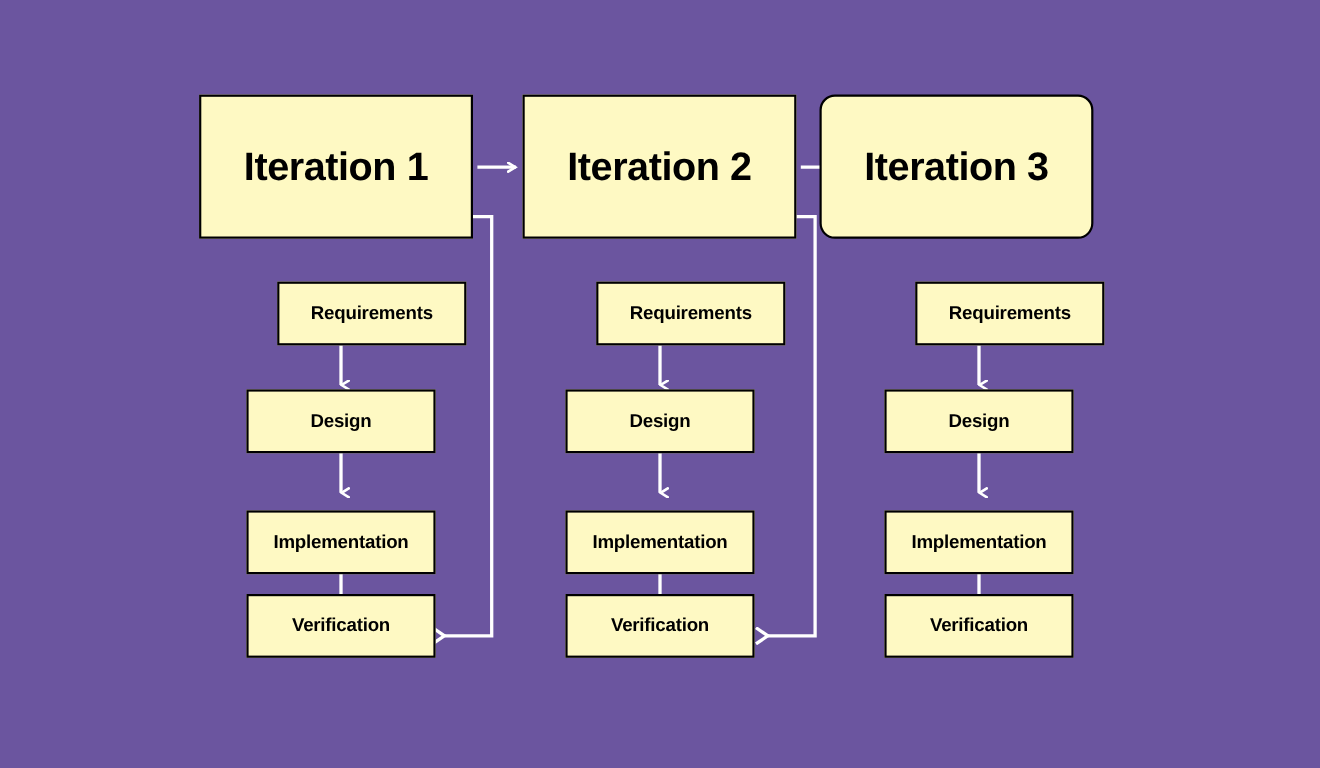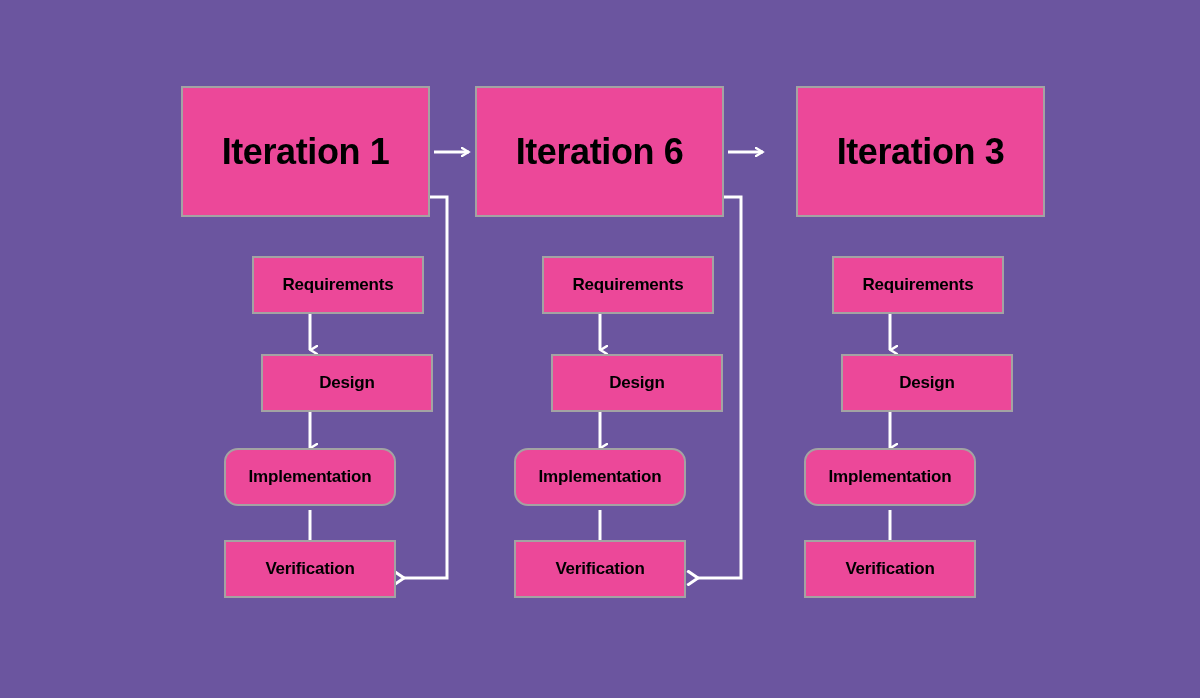--- a/index.html
+++ b/index.html
@@ -29,22 +29,22 @@
     top: 0;
     width: 1200px;
     height: 698px;
     pointer-events: none;
     z-index: 1;
   }
 
   
   .node {
     position: absolute;
-    background: #ec4899;
-    border: 2px solid #a3a3a3;
+    background: #fef9c3;
+    border: 2px solid #000000;
     display: flex;
     align-items: center;
     justify-content: center;
     text-align: center;
     color: #000000;
     z-index: 2;
   }
 
   .iteration-box {
     width: 249px;
@@ -58,29 +58,29 @@
     width: 172px;
     height: 58px;
     font-size: 17px;
     font-weight: bold;
     letter-spacing: -0.2px;
   }
 
   
   .col1-iter { left: 181px; top: 86px; }
   .col2-iter { left: 475px; top: 86px; }
-  .col3-iter { left: 796px; top: 86px; }
+  .col3-iter { left: 745px; top: 86px; border-radius: 14px; }
 
   .col1-stage { left: 224px; }
   .col2-stage { left: 514px; }
   .col3-stage { left: 804px; }
 
   .row-requirements { top: 256px; margin-left: 28px; }
-  .row-design       { top: 354px; margin-left: 37px; }
-  .row-implementation { top: 448px; border-radius: 14px; }
+  .row-design       { top: 354px; }
+  .row-implementation { top: 464px; }
   .row-verification { top: 540px; }
 </style>
 </head>
 <body>
 
 <div id="canvas">
 
   <svg id="connectors" viewBox="0 0 1200 698" xmlns="http://www.w3.org/2000/svg">
     <defs>
       <marker id="arrowhead-down" markerWidth="10" markerHeight="9" refX="5" refY="8" orient="auto" markerUnits="userSpaceOnUse">
@@ -110,21 +110,21 @@
     <line x1="890" y1="412" x2="890" y2="448" stroke="#FFFFFF" stroke-width="3" marker-end="url(#arrowhead-down)"></line>
     <line x1="890" y1="510" x2="890" y2="546" stroke="#FFFFFF" stroke-width="3" marker-end="url(#arrowhead-down)"></line>
 
     <path d="M430,197 L447,197 L447,578 L404,578" fill="none" stroke="#FFFFFF" stroke-width="3" stroke-linejoin="miter" marker-end="url(#arrowhead-left)"></path>
 
     <path d="M724,197 L741,197 L741,578 L698,578" fill="none" stroke="#FFFFFF" stroke-width="3" stroke-linejoin="miter" marker-end="url(#arrowhead-left)"></path>
   </svg>
 
   <div class="node iteration-box col1-iter">Iteration 1</div>
 
-  <div class="node iteration-box col2-iter">Iteration 6</div>
+  <div class="node iteration-box col2-iter">Iteration 2</div>
 
   <div class="node iteration-box col3-iter">Iteration 3</div>
 
   <div class="node stage-box col1-stage row-requirements">Requirements</div>
   <div class="node stage-box col1-stage row-design">Design</div>
   <div class="node stage-box col1-stage row-implementation">Implementation</div>
   <div class="node stage-box col1-stage row-verification">Verification</div>
 
   <div class="node stage-box col2-stage row-requirements">Requirements</div>
   <div class="node stage-box col2-stage row-design">Design</div>

